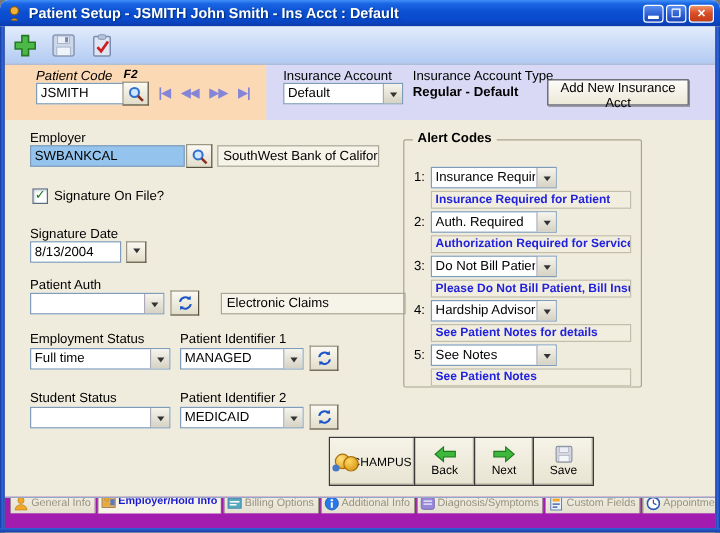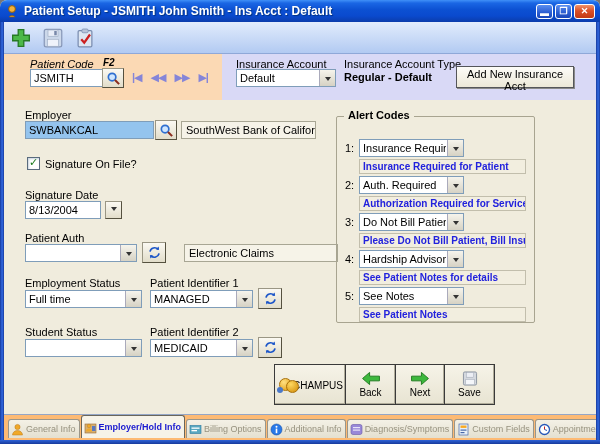--- a/index.html
+++ b/index.html
@@ -70,22 +70,22 @@
     font-family:inherit;font-size:10px;padding:2px;box-sizing:border-box;}
   .abtn.h{flex-direction:row;gap:4px;}
   .abtn .albl{margin-top:1px;}
   
   .coins{position:relative;width:22px;height:18px;display:inline-block;}
   .coins i{position:absolute;border-radius:50%;}
   .coins .c1{left:2px;top:2px;width:11px;height:11px;background:radial-gradient(circle at 35% 30%,#ffe080,#e09a10);border:1px solid #a87008;}
   .coins .c2{left:9px;top:4px;width:11px;height:11px;background:radial-gradient(circle at 35% 30%,#ffd860,#d08a08);border:1px solid #a87008;}
   .coins .fig{left:0;top:11px;width:6px;height:6px;border-radius:50%;background:#4a78c8;}
   
-  .tabstrip{position:absolute;left:4px;right:4px;top:414px;height:26px;background:#fdba74;
-    border-top:1px solid #94a6c6;box-sizing:border-box;display:flex;align-items:flex-end;padding:0 0 2px 4px;overflow:hidden;}
+  .tabstrip{position:absolute;left:4px;right:4px;top:414px;height:26px;background:#a21caf;
+    border-top:1px solid #94a6c6;box-sizing:border-box;display:flex;align-items:flex-end;padding:0 0 12px 4px;overflow:hidden;}
   .tab{display:flex;align-items:center;gap:2px;height:19px;padding:1px 3px 1px 2px;box-sizing:border-box;
     background:linear-gradient(#f4f1e6,#e4e0d0);border:1px solid #9a968a;border-bottom:none;border-radius:3px 3px 0 0;
     color:#97927f;font-size:9px;white-space:nowrap;margin-right:1px;cursor:pointer;}
   .tab.active{height:23px;background:#f6f3e8;border-color:#6a665a;color:#1a1ad0;font-weight:bold;z-index:2;}
   .ticon{width:13px;height:13px;flex:0 0 13px;}
   svg{display:block;}
 </style>
 </head>
 <body>
 

